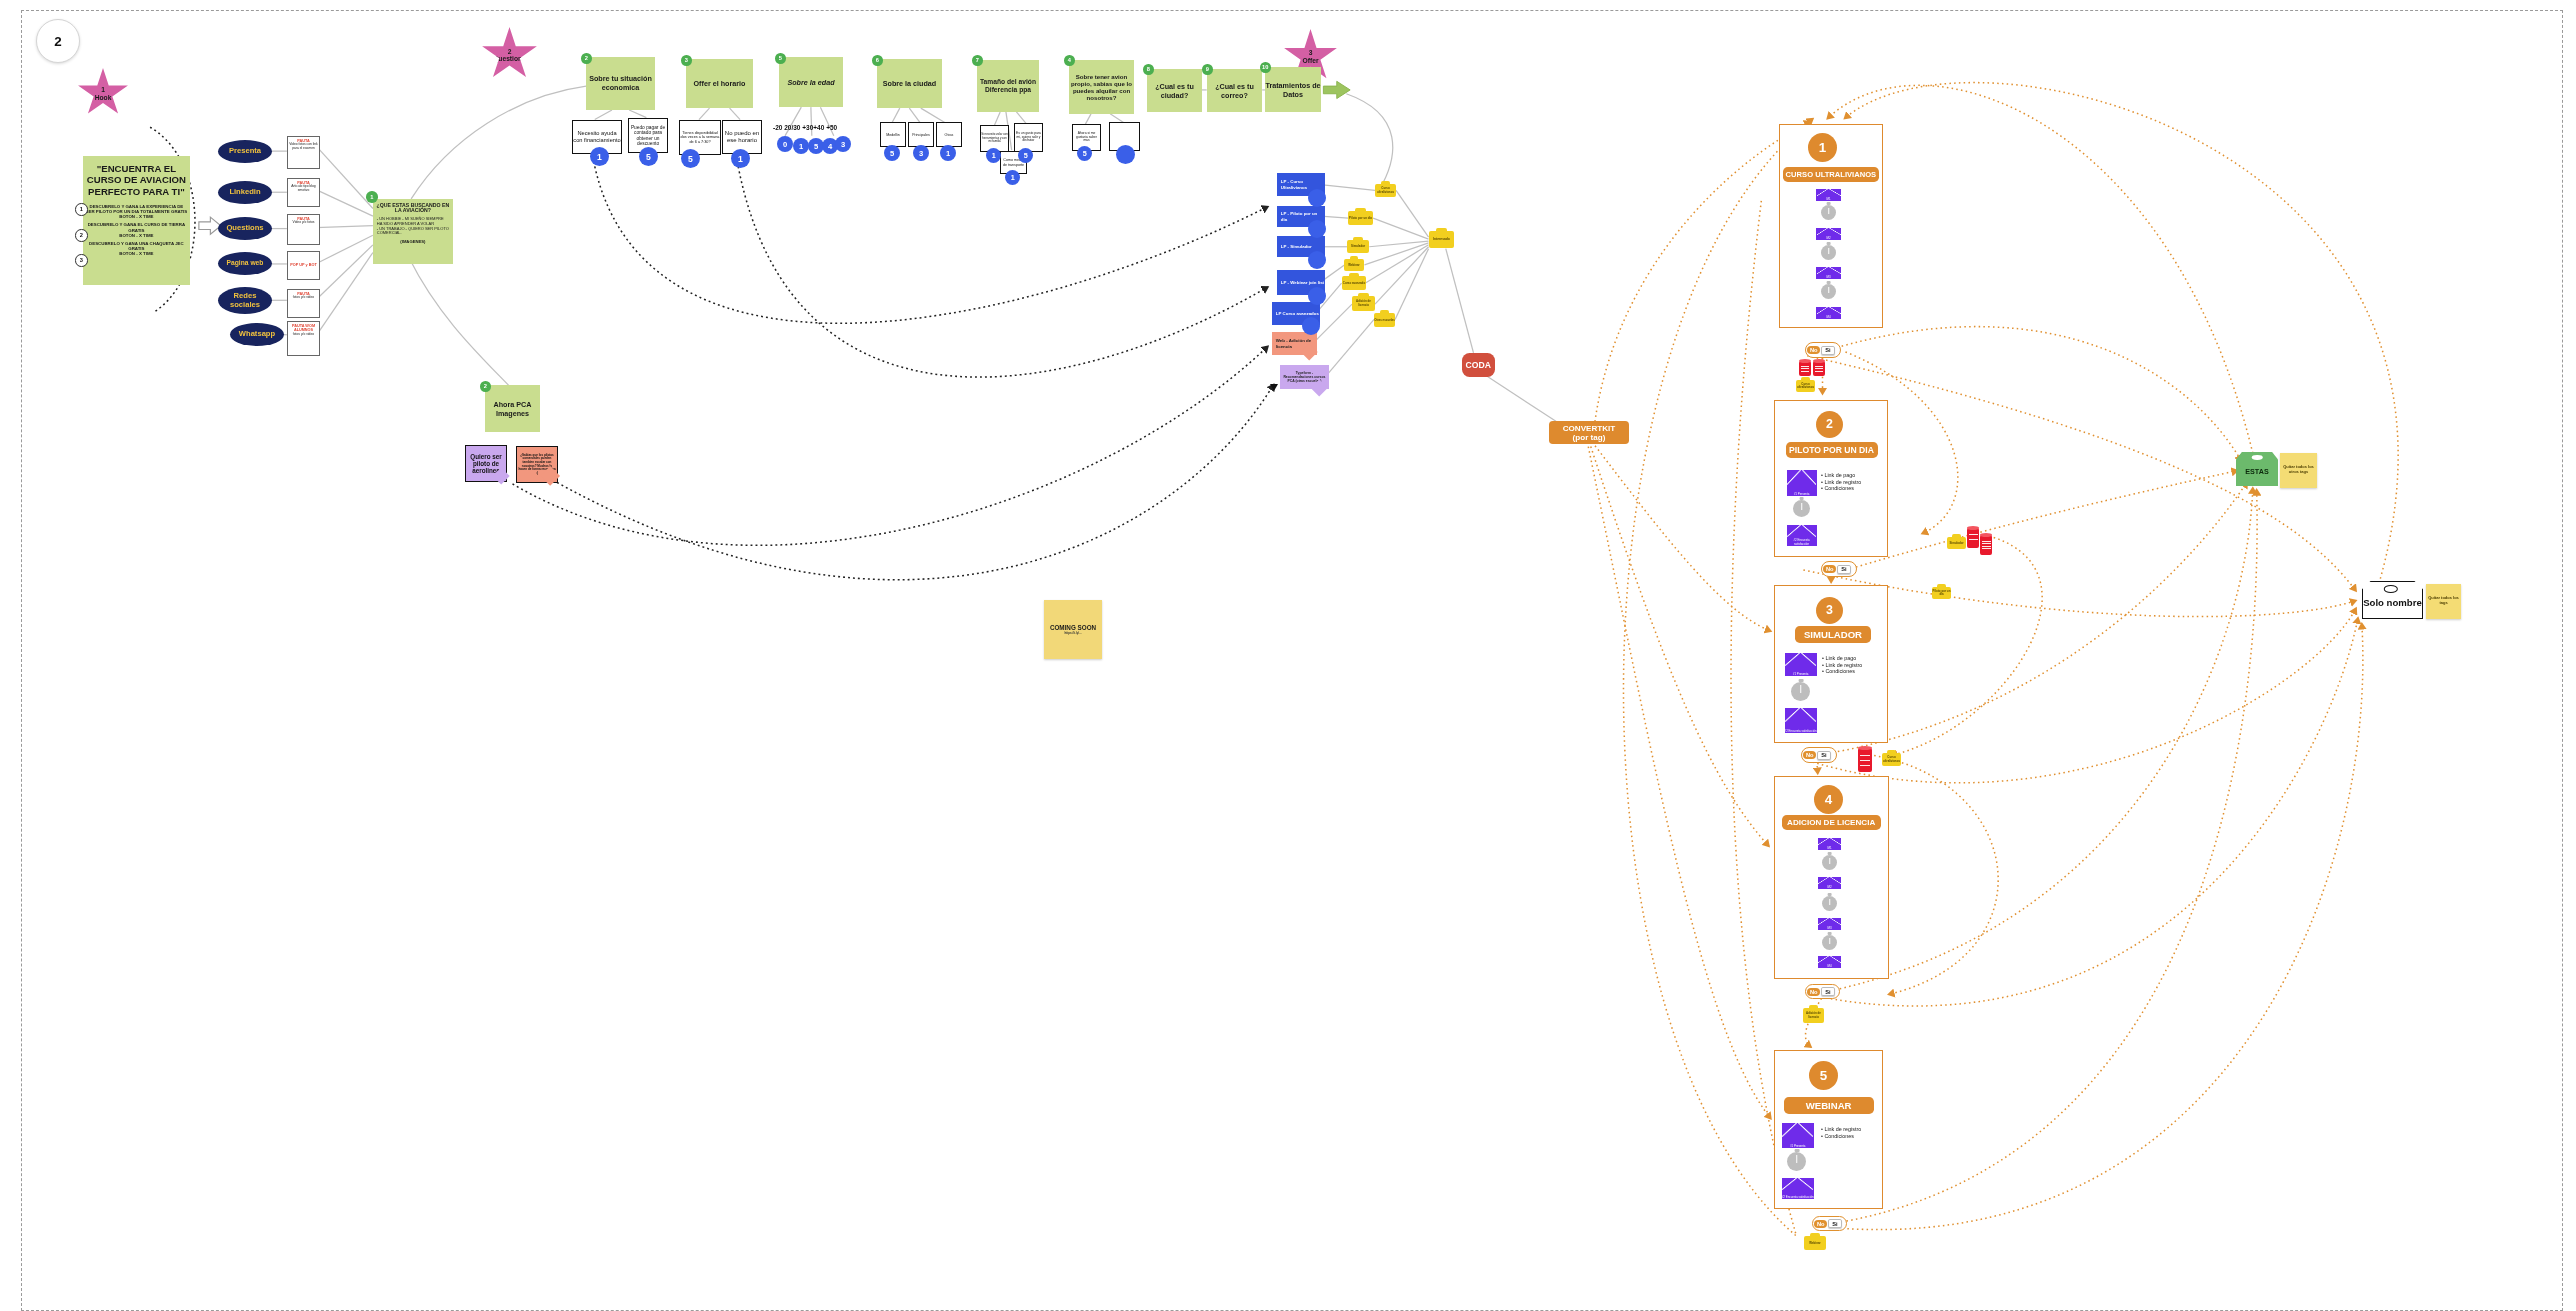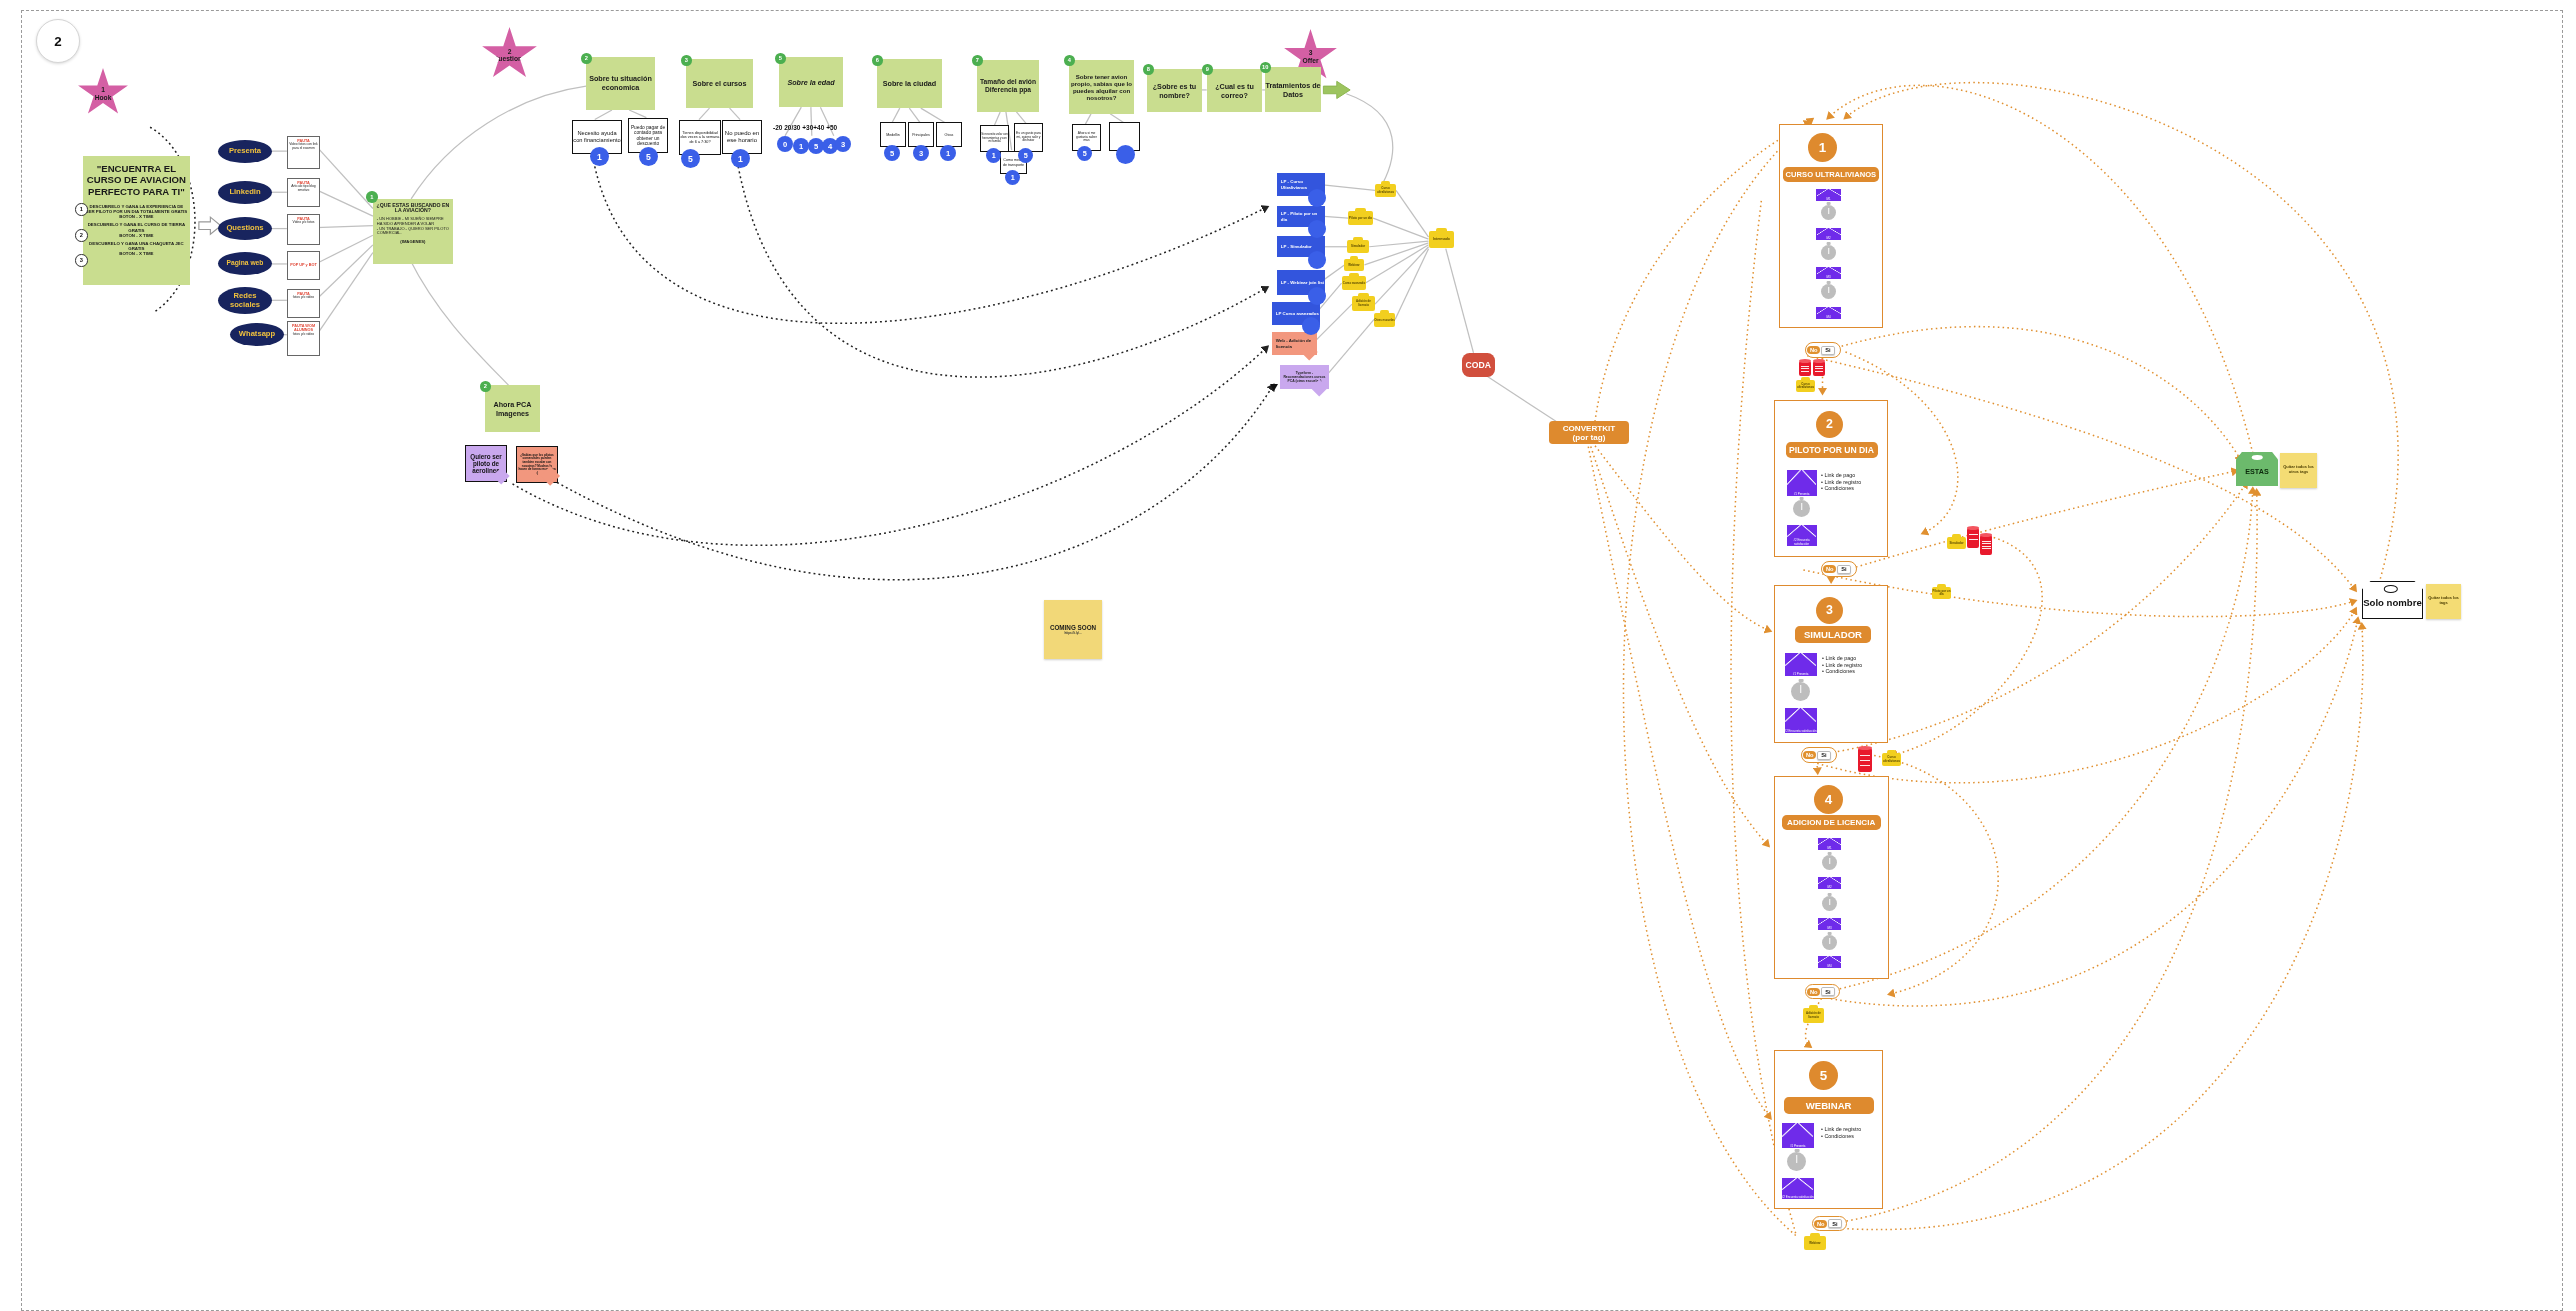--- a/index.html
+++ b/index.html
@@ -267,21 +267,21 @@
       <span>1</span>
     </div>
   <div class="abs wbox" style="left:628px;top:118px;width:38px;height:33px;font-size:4.8px;line-height:5.5px;">
       <span>Puedo pagar de contado para obtener un descuento</span>
     </div>
   <div class="abs score" style="left:639px;top:147px;width:19px;height:19px;font-size:8.6px;">
       <span>5</span>
     </div>
 
   <div class="abs note" style="left:686px;top:59px;width:67px;height:49px;display:flex;align-items:center;justify-content:center;">
-      <div class="t" style="font-size:7.2px;">Sobre el cursos</div>
+      <div class="t" style="font-size:7.2px;">Offer el horario</div>
     </div>
   <div class="abs badge" style="left:681px;top:55px;width:10.5px;height:10.5px;font-size:5.7px;">
       <span>3</span>
     </div>
   <div class="abs wbox" style="left:679px;top:120px;width:40px;height:33px;font-size:3.8px;line-height:4.6px;">
       <span>Tienes disponibilidad dos veces a la semana de 6 a 7:30?</span>
     </div>
   <div class="abs score" style="left:681px;top:149px;width:19px;height:19px;font-size:8.6px;">
       <span>5</span>
     </div>
@@ -374,21 +374,21 @@
   <div class="abs wbox" style="left:1072px;top:124px;width:27px;height:25px;font-size:3.3px;line-height:3.8px;">
       <span>Ahora si me gustaria saber mas</span>
     </div>
   <div class="abs score" style="left:1077px;top:146px;width:15.3px;height:15.3px;font-size:7.2px;">
       <span>5</span>
     </div>
   <div class="abs wbox" style="left:1109px;top:122px;width:29px;height:27px;"></div>
   <div class="abs score" style="left:1116px;top:145px;width:19px;height:19px;"></div>
 
   <div class="abs note" style="left:1147px;top:69px;width:55px;height:43px;display:flex;align-items:center;justify-content:center;">
-      <div class="t" style="font-size:7.2px;">¿Sobre es tu nombre?</div>
+      <div class="t" style="font-size:7.2px;">¿Cual es tu ciudad?</div>
     </div>
   <div class="abs badge" style="left:1143px;top:64px;width:10.5px;height:10.5px;font-size:5.7px;">
       <span>8</span>
     </div>
   <div class="abs note" style="left:1207px;top:69px;width:55px;height:43px;display:flex;align-items:center;justify-content:center;">
       <div class="t" style="font-size:7.2px;">¿Cual es tu correo?</div>
     </div>
   <div class="abs badge" style="left:1202px;top:64px;width:10.5px;height:10.5px;font-size:5.7px;">
       <span>9</span>
     </div>

